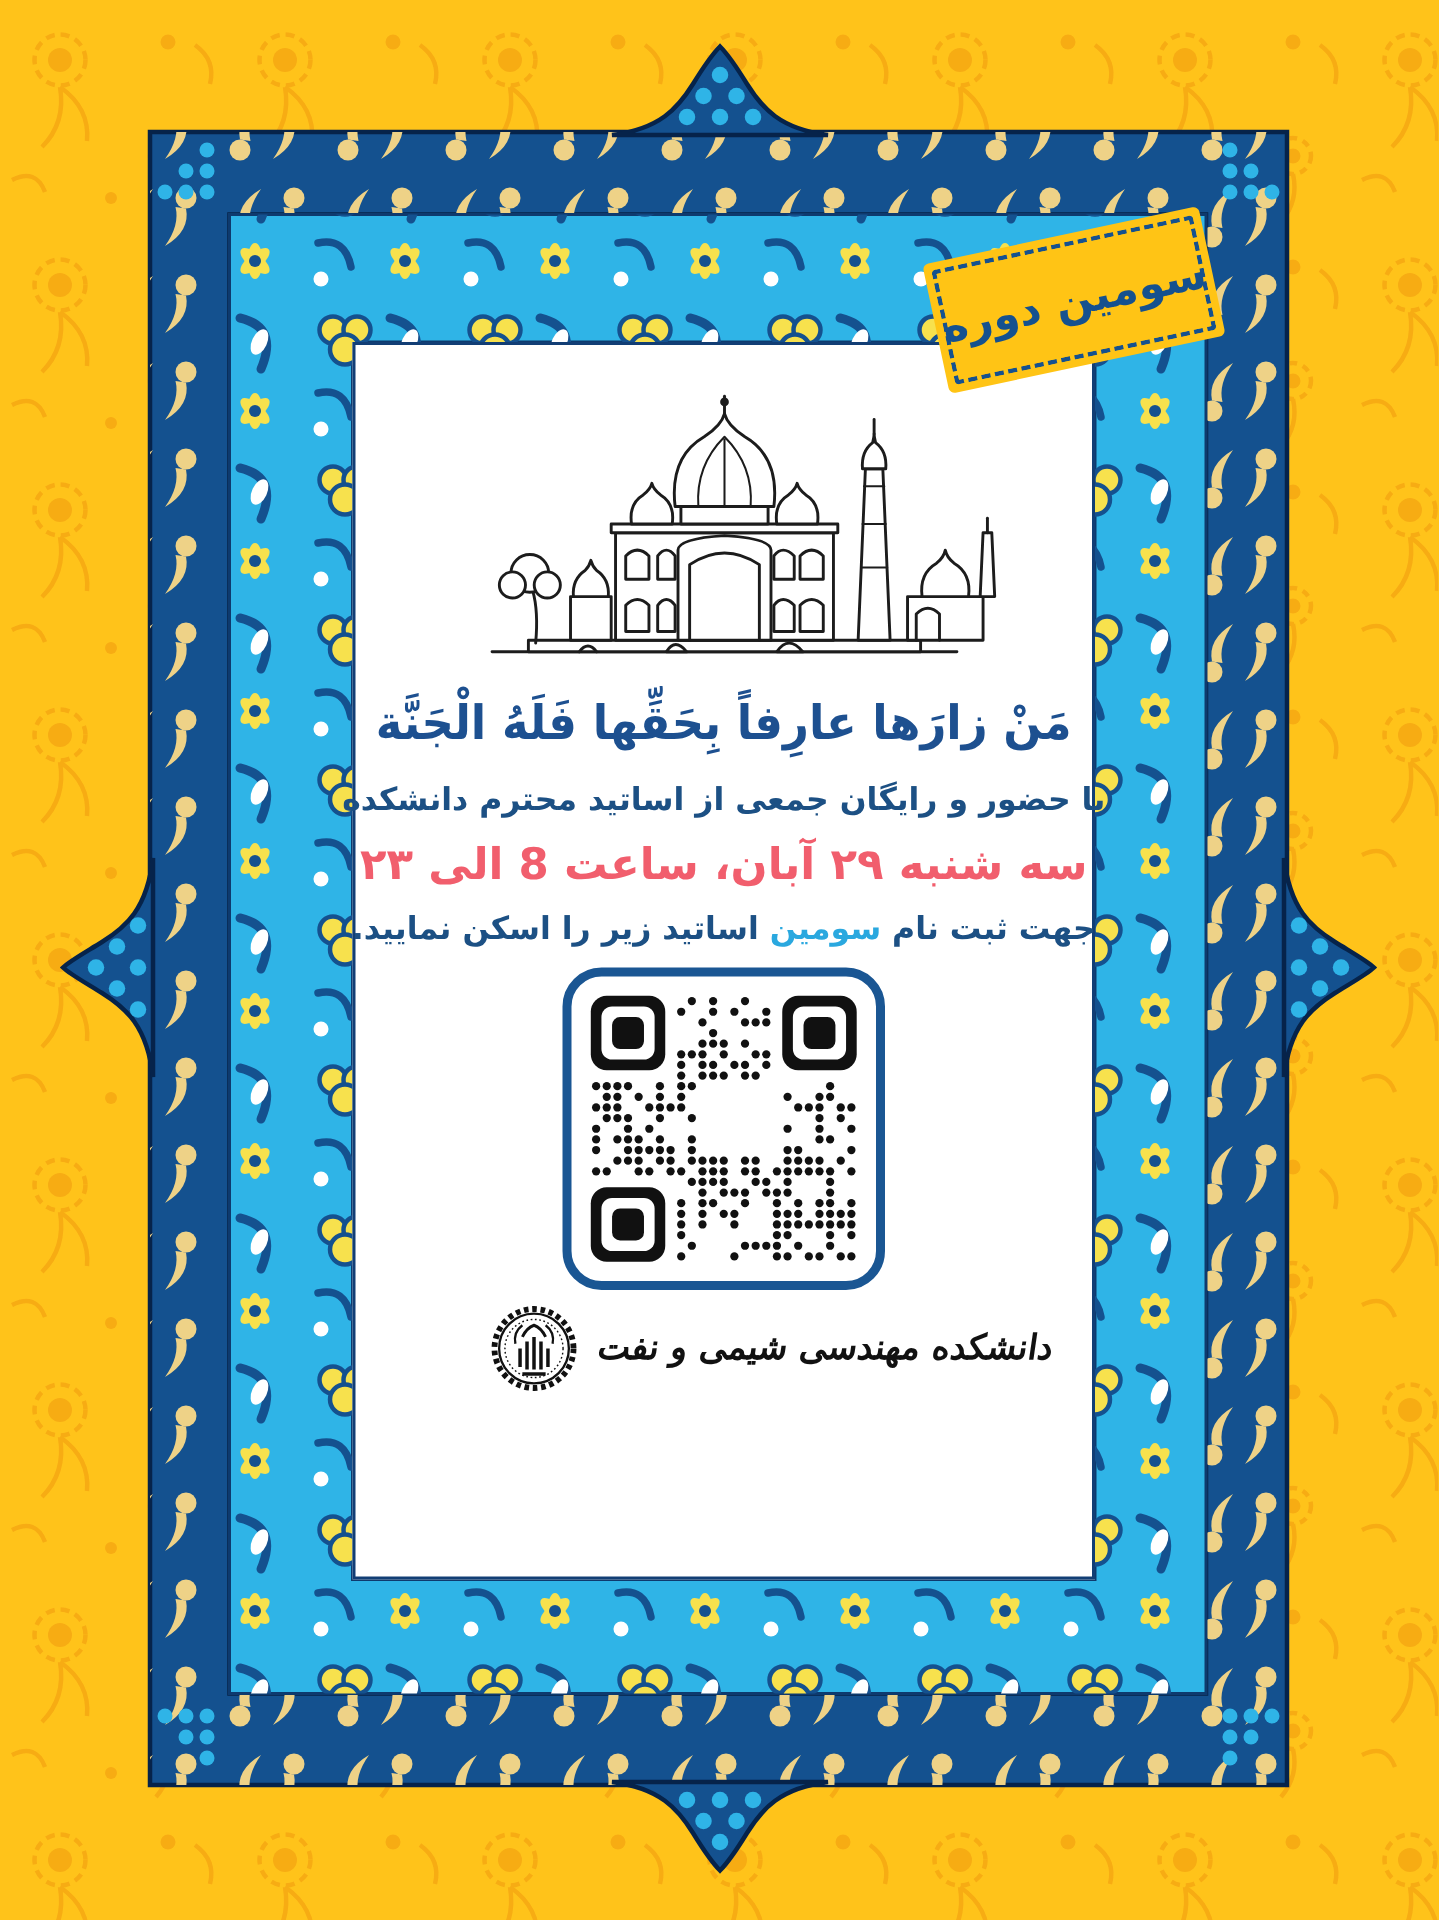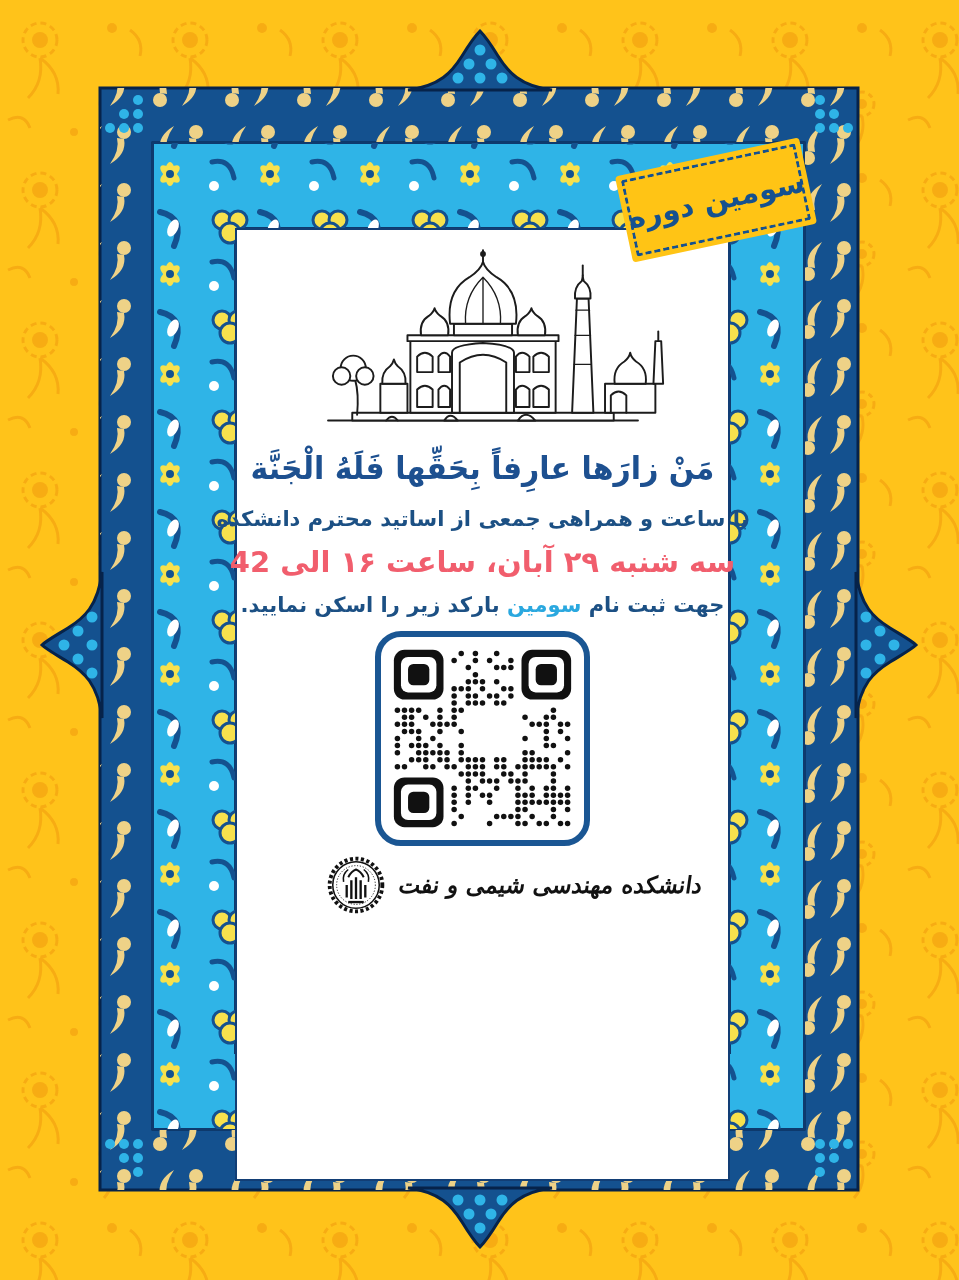--- a/index.html
+++ b/index.html
@@ -19,24 +19,24 @@
   }
   .ribbon::after{
     content:"";position:absolute;inset:5px;border:3px dashed #15518F;border-radius:3px;
     pointer-events:none;
   }
   .ribbon span{
     color:#15518F;font-weight:bold;font-size:29px;direction:rtl;
   }
   
   .panel{
-    position:absolute;left:235px;top:228px;width:495px;height:953px;
+    position:absolute;left:235px;top:228px;width:495px;height:825px;
     background:#ffffff;border:2px solid #123E75;box-sizing:border-box;
     z-index:3;display:flex;flex-direction:column;align-items:center;
-    padding-top:12px;direction:rtl;text-align:center;
+    padding-top:26px;direction:rtl;text-align:center;
   }
   .mosque{margin-top:6px;}
   .hadith{
     margin-top:4px;color:#1D5090;font-weight:bold;font-size:30px;
     white-space:nowrap;line-height:1.55;transform:scaleY(1.05);
   }
   .title-red{
     margin-top:6px;color:#E94A59;font-weight:bold;font-size:33px;white-space:nowrap;
   }
   .subtitle{
@@ -229,26 +229,26 @@
         <circle cx="44" cy="132" r="9"></circle>
         <circle cx="68" cy="132" r="9"></circle>
       <path d="M150,178 Q156,168 164,178 Z M226,178 Q234,166 244,178 Z"></path>
       <path d="M90,178 Q96,170 102,178" fill="none"></path>
     </g>
   </svg>
 
   <div class="hadith">مَنْ زارَها عارِفاً بِحَقِّها فَلَهُ الْجَنَّة</div>
 
 
-  <div class="subtitle">با ساعت و همراهی جمعی از اساتید محترم دانشکده</div>
-
-  <div class="datetime">سه شنبه ۲۹ آبان، ساعت ۱۶ الی 42</div>
+  <div class="subtitle">با حضور و رایگان جمعی از اساتید محترم دانشکده</div>
+
+  <div class="datetime">سه شنبه ۲۹ آبان، ساعت 8 الی ۲۳</div>
 
   <div class="register">
-    <span>جهت ثبت نام </span><span class="free">سومین</span><span> بارکد زیر را اسکن نمایید.</span>
+    <span>جهت ثبت نام </span><span class="free">سومین</span><span> اساتید زیر را اسکن نمایید.</span>
   </div>
 
   <div class="qr-wrap">
     <svg id="qr-svg" width="195" height="195" viewBox="0 0 220 220" aria-hidden="true">
         <circle cx="86" cy="14" r="3.1" fill="#111"></circle>
         <circle cx="102" cy="14" r="3.1" fill="#111"></circle>
         <circle cx="126" cy="14" r="3.1" fill="#111"></circle>
         <circle cx="78" cy="22" r="3.1" fill="#111"></circle>
         <circle cx="102" cy="22" r="3.1" fill="#111"></circle>
         <circle cx="118" cy="22" r="3.1" fill="#111"></circle>

